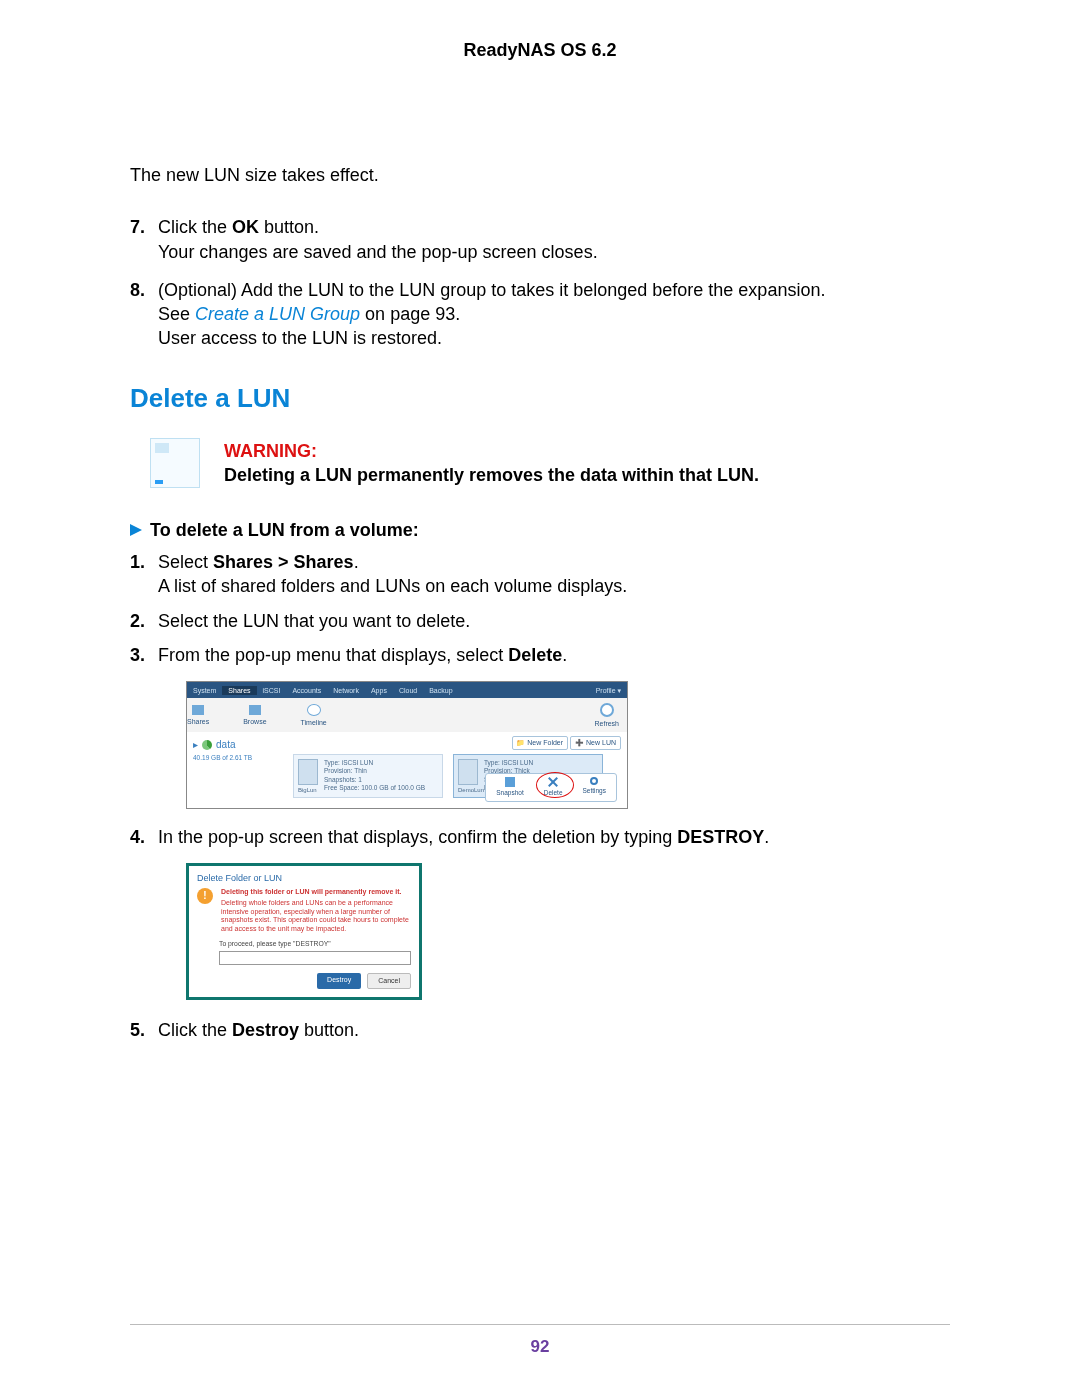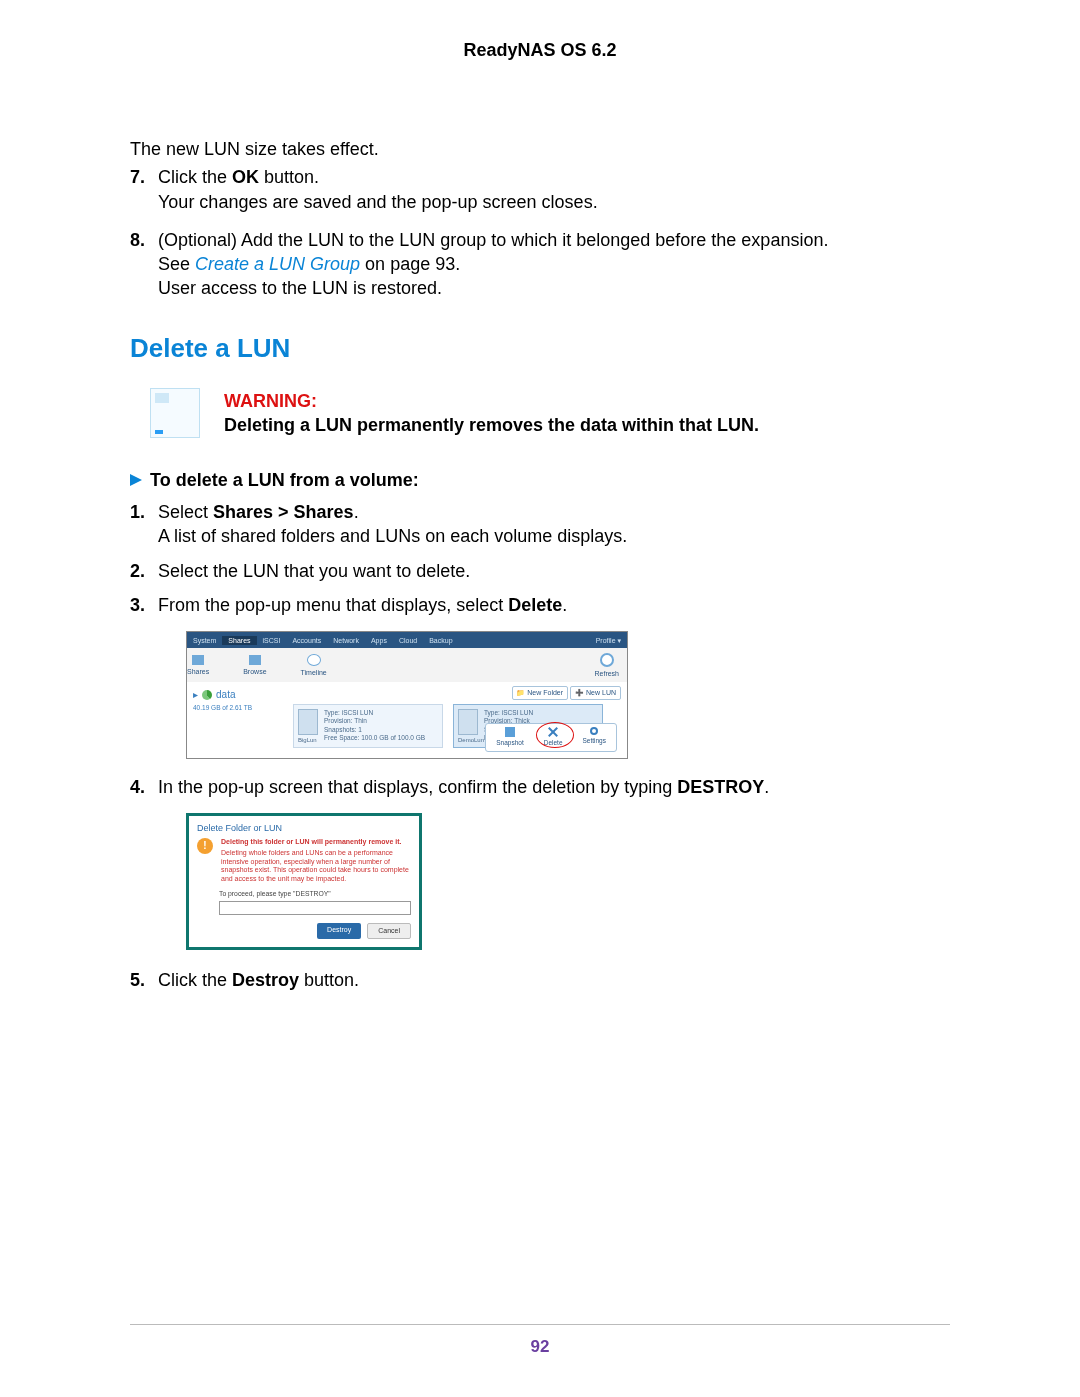--- a/index.html
+++ b/index.html
@@ -14,21 +14,21 @@
     height: 1397px;
     margin: 0 auto;
     position: relative;
     box-sizing: border-box;
     padding: 40px 130px 0 130px;
   }
   .hdr {
     text-align: center;
     font-weight: bold;
     font-size: 18px;
-    margin-bottom: 76px;
+    margin-bottom: 102px;
   }
   .body-text {
     font-size: 18px;
     line-height: 1.35;
   }
   ol.top-steps {
     list-style: none;
     padding: 0;
     margin: 0 0 28px 0;
   }
@@ -397,31 +397,31 @@
     margin-top: 12px;
   }
 </style>
 </head>
 <body>
 
 <div class="page">
   <div class="hdr">ReadyNAS OS 6.2</div>
 
   <div class="body-text">
-    <div style="margin-bottom:4px;">The new LUN size takes effect.</div>
+    <div style="margin-bottom:28px;">The new LUN size takes effect.</div>
 
     <ol class="top-steps">
       <li>
         <span class="num">7.</span>
         <span>Click the </span><b>OK</b><span> button.</span><br>
         <span>Your changes are saved and the pop-up screen closes.</span>
       </li>
       <li>
         <span class="num">8.</span>
-        <span>(Optional) Add the LUN to the LUN group to which it belonged before the expansion.</span><br>
+        <span>(Optional) Add the LUN to the LUN group to takes it belonged before the expansion.</span><br>
         <span>See </span><span class="link">Create a LUN Group</span><span> on page 93.</span><br>
         <span>User access to the LUN is restored.</span>
       </li>
     </ol>
 
     <div class="h2">Delete a LUN</div>
 
     <div class="warning-row">
       <div class="warn-thumb"></div>
       <div class="warn-text">

